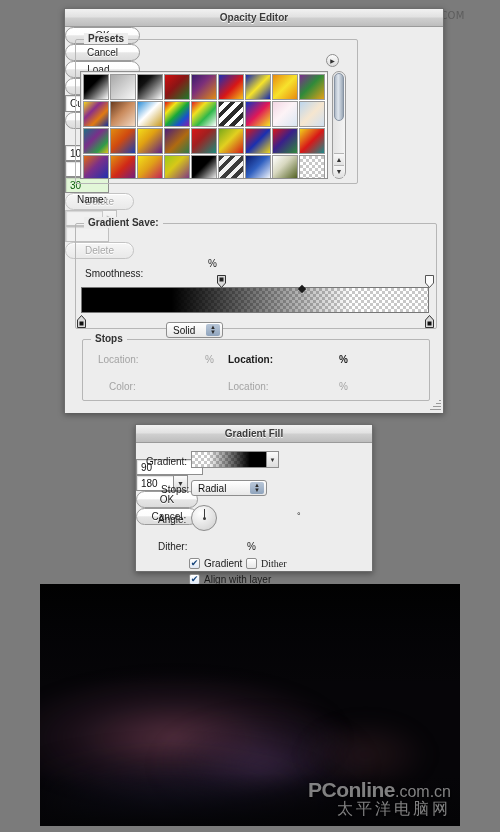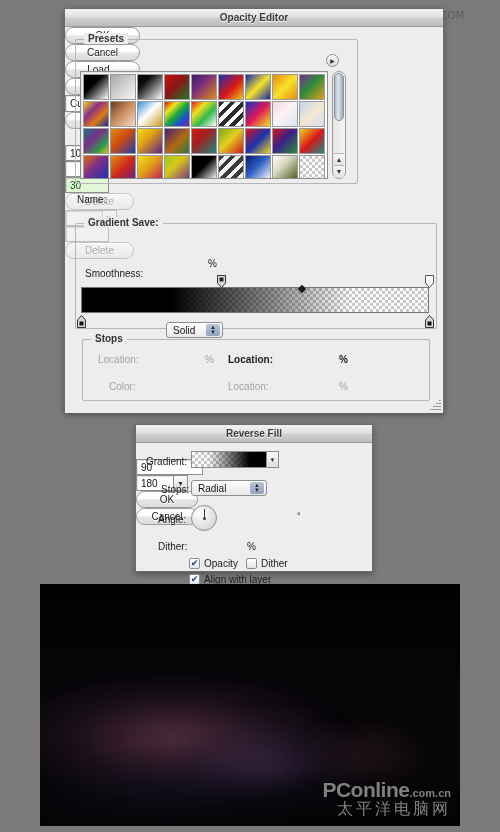--- a/index.html
+++ b/index.html
@@ -231,21 +231,21 @@
     position:absolute; left:0; bottom:0; width:100%; height:22%;
     background: linear-gradient(to top, #040406 0%, rgba(4,4,8,0) 100%);
   }
   .wm-bot {
     position:absolute; right: 9px; bottom: 8px; text-align: right;
     color: rgba(206,206,206,.62);
     text-shadow: 0 1px 2px rgba(0,0,0,.8);
     line-height: 1.05;
   }
   .wm-bot .l1 { font-size: 21px; font-weight: bold; letter-spacing: -.5px; }
-  .wm-bot .l1 small { font-size: 11px; font-weight: bold; letter-spacing: 0; }
+  .wm-bot .l1 small { font-size: 16px; font-weight: normal; letter-spacing: 0; }
   .wm-bot .l2 { font-size: 16px; font-family: "DejaVu Sans", sans-serif; letter-spacing: 3px; }
 </style>
 </head>
 <body>
 
 <div id="root">
 
   <div class="wm-top">最好的PS论坛:BBS.16XX8.COM</div>
 
   <div class="dialog" id="gradient-editor" style="left:64px; top:8px; width:380px; height:405px;">
@@ -402,21 +402,21 @@
         <i style="bottom:8px;  width:5px;"></i>
         <i style="bottom:11px; width:2px;"></i>
       </div>
 
     </div>
   </div>
 
   <div class="dialog" id="gradient-fill" style="left:135px; top:424px; width:238px; height:148px;">
 
     <div class="titlebar">
-      <span>Reverse Fill</span>
+      <span>Gradient Fill</span>
     </div>
 
     <div class="dlg-body" style="height:110px;">
 
       <div class="lbl" style="left:10px; top:13px;">Gradient:</div>
       <div style="position:absolute; left:55px; top:8px; width:88px; height:17px; border:1px solid #8e8e8e; display:flex;">
         <div style="position:relative; flex:1; overflow:hidden;">
           <div class="checker" style="position:absolute; inset:0;"></div>
           <div style="position:absolute; inset:0; background:linear-gradient(to right, rgba(0,0,0,0) 0%, rgba(0,0,0,0) 22%, #000 78%, #000 100%);"></div>
         </div>
@@ -440,23 +440,23 @@
 
       <div class="lbl" style="left:22px; top:98px;">Dither:</div>
       <div class="field" style="left:55px; top:94px; width:52px; height:16px;">
         <span>180</span>
         <span class="fld-arrow">▼</span>
       </div>
       <div class="lbl" style="left:111px; top:98px;">%</div>
 
       <div style="position:absolute; left:53px; top:115px; display:flex; align-items:center; gap:4px;">
         <span class="cbox checked">✔</span>
-        <span class="lbl" style="position:static;">Opacity</span>
-      </div>
-      <div style="position:absolute; left:110px; top:115px; display:flex; align-items:center; gap:4px;">
+        <span class="lbl" style="position:static;">Gradient</span>
+      </div>
+      <div style="position:absolute; left:110px; top:115px; display:flex; align-items:center; gap:4px;font-family:Liberation Serif, serif;">
         <span class="cbox"></span>
         <span class="lbl" style="position:static;">Dither</span>
       </div>
       <div style="position:absolute; left:53px; top:131px; display:flex; align-items:center; gap:4px;">
         <span class="cbox checked">✔</span>
         <span class="lbl" style="position:static;">Align with layer</span>
       </div>
 
       <div class="btn" style="left:168px; top:7px;  width:62px; height:17px;">OK</div>
       <div class="btn" style="left:168px; top:30px; width:62px; height:17px;">Cancel</div>

